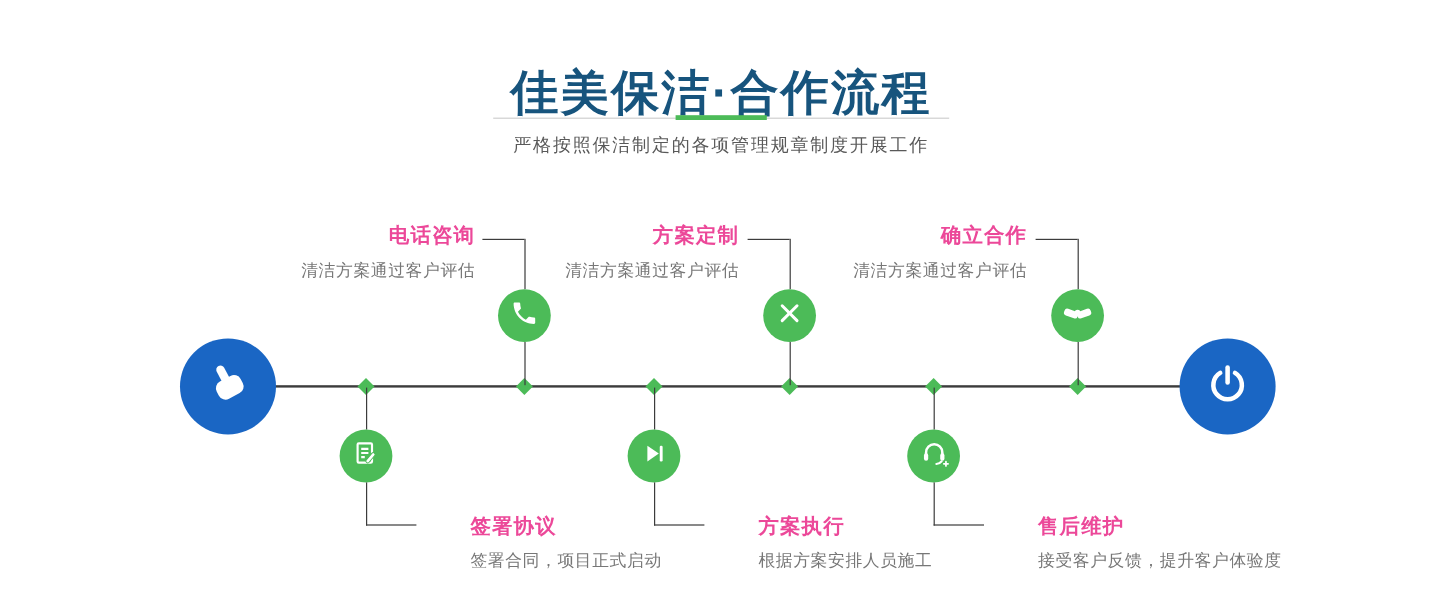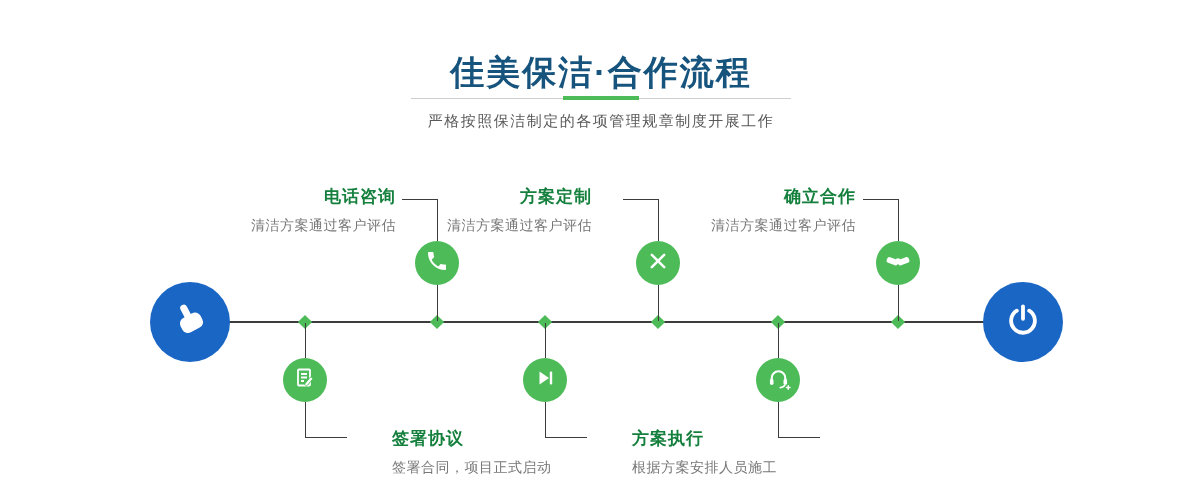--- a/index.html
+++ b/index.html
@@ -1,40 +1,40 @@
 <!DOCTYPE html>
 <html><head>
 <meta charset="utf-8">
 <style>
   html,body{margin:0;padding:0;background:#fff;}
   body{font-family:"Liberation Sans","DejaVu Sans",sans-serif;}
   #canvas{position:relative;width:1202px;height:502px;margin:0 auto;background:#fff;overflow:hidden;}
 
   .title{position:absolute;left:0;top:50px;width:100%;text-align:center;
-         font-size:34px;font-weight:bold;color:#17547d;letter-spacing:2px;}
+         font-size:40px;font-weight:bold;color:#17547d;letter-spacing:2px;}
   .subtitle{position:absolute;left:0;top:112px;width:100%;text-align:center;
          font-size:15px;color:#595959;letter-spacing:1.5px;}
   .divider-gray{position:absolute;left:411px;top:98px;width:380px;height:1px;background:#cfcfcf;}
   .divider-green{position:absolute;left:563px;top:96px;width:76px;height:4px;background:#4cbb58;}
 
   .lineh{position:absolute;height:1px;background:#3c3c3c;}
   .linev{position:absolute;width:1px;background:#3c3c3c;}
   .mainline{position:absolute;height:2px;background:#3c3c3c;}
   .diamond{position:absolute;width:10px;height:10px;background:#4cbb58;transform:rotate(45deg);}
 
   .circle-sm{position:absolute;width:44px;height:44px;border-radius:50%;
              display:flex;align-items:center;justify-content:center;}
   .circle-lg{position:absolute;width:80px;height:80px;border-radius:50%;
              display:flex;align-items:center;justify-content:center;}
   .green-bg{background:#4cbb58;}
   .blue-bg{background:#1a66c4;}
 
   .toptext{position:absolute;text-align:right;}
   .bottext{position:absolute;text-align:left;margin-left:39px;}
-  .step-label{font-size:17px;font-weight:bold;color:#15803d;letter-spacing:1px;}
+  .step-label{font-size:17px;font-weight:bold;color:#ec4899;letter-spacing:1px;}
   .step-desc{font-size:14px;color:#777;margin-top:9px;letter-spacing:.5px;}
 </style>
 </head>
 <body>
 
 <div id="canvas">
 
   <div class="title">佳美保洁·合作流程</div>
   <div class="divider-gray"></div>
   <div class="divider-green"></div>
@@ -77,21 +77,21 @@
   <div class="linev" style="left:437px;top:199px;height:42px;"></div>
   <div class="circle-sm green-bg" style="left:415px;top:241px;">
     <span>
       <svg width="24" height="24" viewBox="0 0 24 24">
         <path fill="#fff" d="M6.62 10.79c1.44 2.83 3.76 5.14 6.59 6.59l2.2-2.2c.27-.27.67-.36 1.02-.24 1.12.37 2.33.57 3.57.57.55 0 1 .45 1 1V20c0 .55-.45 1-1 1-9.39 0-17-7.61-17-17 0-.55.45-1 1-1h3.5c.55 0 1 .45 1 1 0 1.25.2 2.45.57 3.57.11.35.03.74-.25 1.02l-2.2 2.2z"></path>
       </svg>
     </span>
   </div>
   <div class="linev" style="left:437px;top:285px;height:36px;"></div>
 
-  <div class="toptext" style="left:396px;top:185px;width:196px;">
+  <div class="toptext" style="left:420px;top:185px;width:196px;">
     <div class="step-label">方案定制</div>
     <div class="step-desc">清洁方案通过客户评估</div>
   </div>
   <div class="lineh" style="left:623px;top:199px;width:35px;"></div>
   <div class="linev" style="left:658px;top:199px;height:42px;"></div>
   <div class="circle-sm green-bg" style="left:636px;top:241px;">
     <span>
       <svg width="24" height="24" viewBox="0 0 24 24">
         <g fill="#fff">
           <rect x="10.75" y="2" width="2.5" height="20" rx="1.25" transform="rotate(45 12 12)"></rect>
@@ -163,14 +163,18 @@
         <path d="M5.5 13.5v-2a6.5 6.5 0 0 1 13 0v2" fill="none" stroke="#fff" stroke-width="2" stroke-linecap="round"></path>
         <rect x="3.8" y="12.2" width="3.4" height="6" rx="1.7" fill="#fff"></rect>
         <rect x="16.8" y="12.2" width="3.4" height="6" rx="1.7" fill="#fff"></rect>
         <path d="M18 18.6a6 6 0 0 1-4.3 2.2" fill="none" stroke="#fff" stroke-width="1.6" stroke-linecap="round"></path>
         <path d="M19.7 20.6h3.4M21.4 18.9v3.4" stroke="#fff" stroke-width="1.4" stroke-linecap="round"></path>
       </svg>
     </span>
   </div>
   <div class="linev" style="left:778px;top:402px;height:36px;"></div>
   <div class="lineh" style="left:778px;top:437px;width:42px;"></div>
+  <div class="bottext" style="left:826px;top:427px;width:330px;">
+    <div class="step-label">售后维护</div>
+    <div class="step-desc">接受客户反馈，提升客户体验度</div>
+  </div>
 
 </div>
 
 </body></html>

